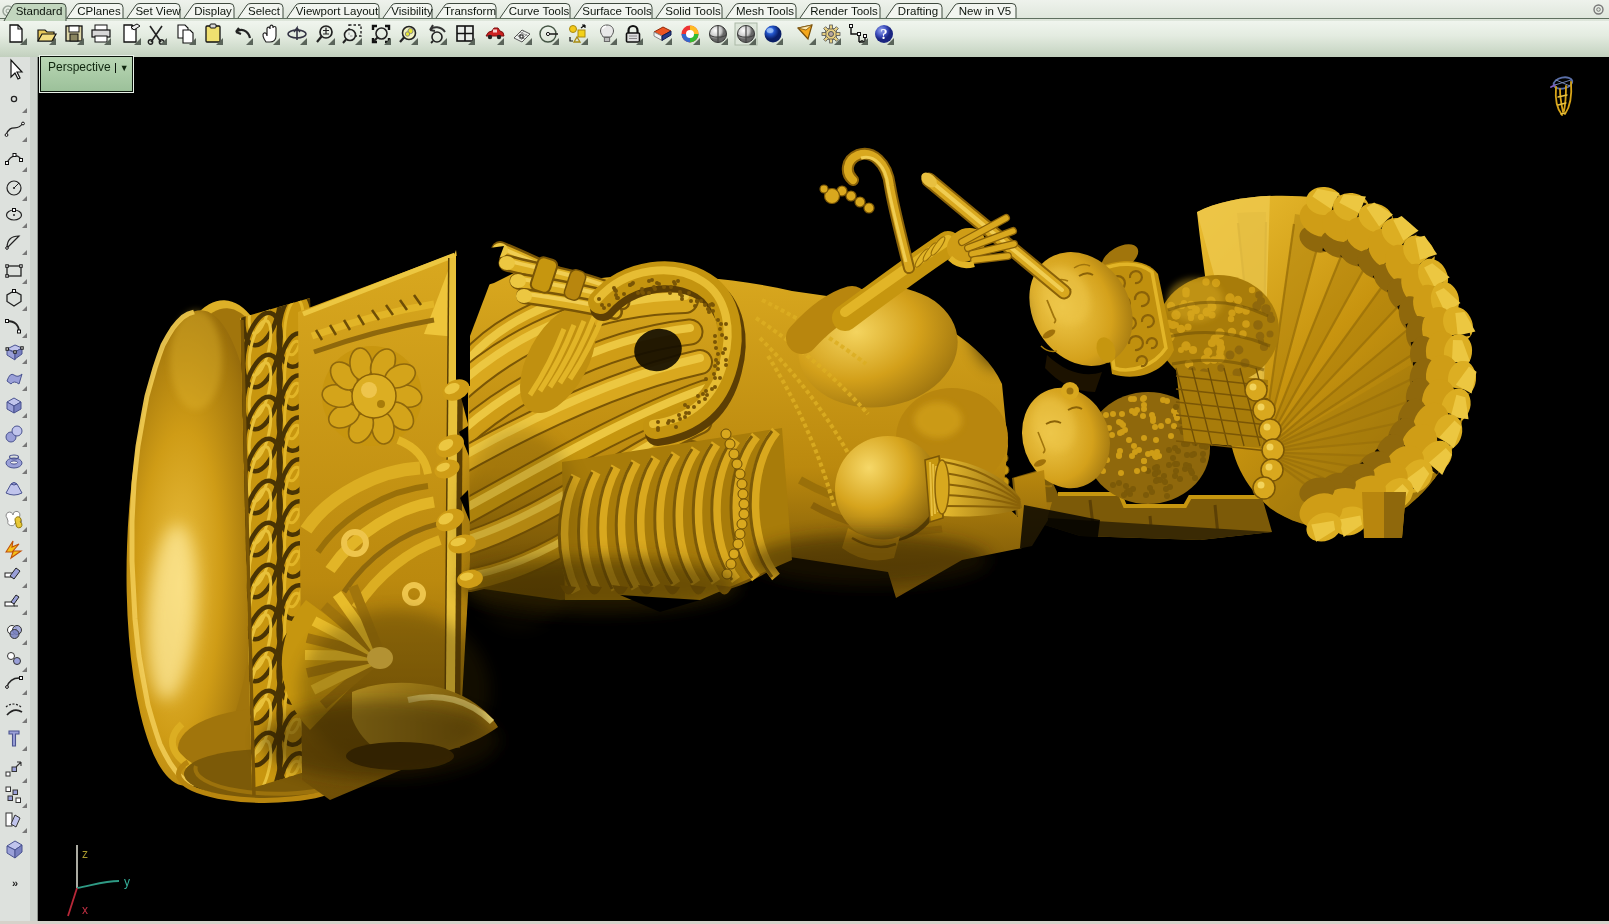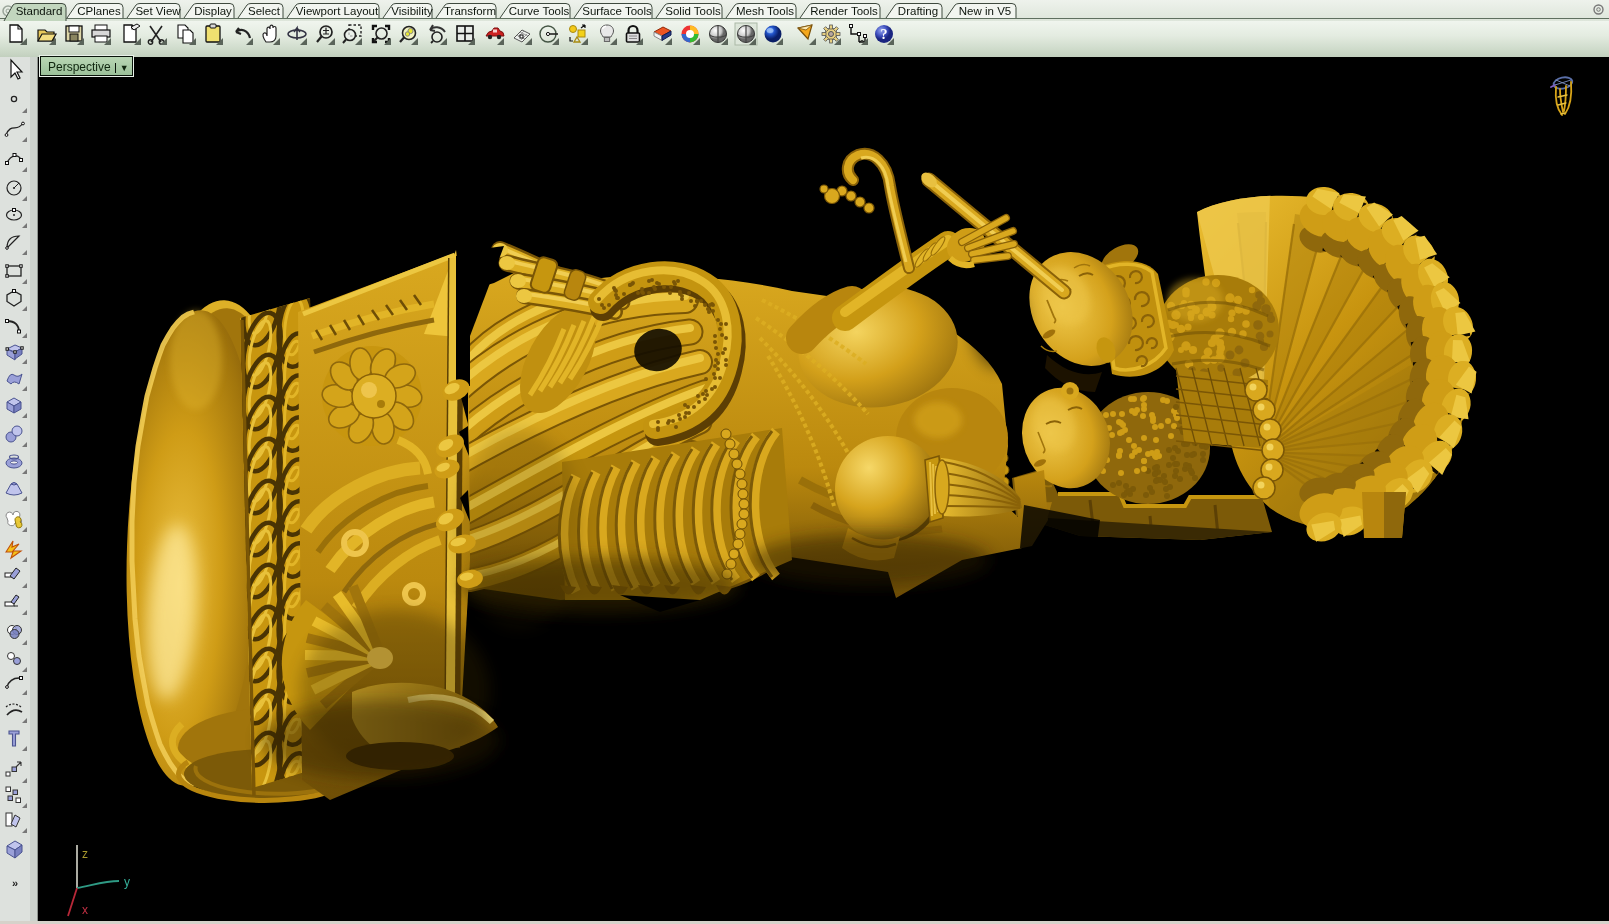--- a/index.html
+++ b/index.html
@@ -1,21 +1,21 @@
 <!DOCTYPE html>
 <html><head><meta charset="utf-8"><style>
 * { margin:0; padding:0; box-sizing:border-box; }
 html,body { width:1609px; height:924px; overflow:hidden; background:#000; font-family:"Liberation Sans", sans-serif; }
 #tabbar { position:absolute; left:0; top:0; width:1609px; height:21px; background:linear-gradient(#eef2ec,#dde5da); z-index:5; }
 #gear { position:absolute; right:4px; top:3px; }
 #toolbar { position:absolute; left:0; top:21px; width:1609px; height:36px; background:linear-gradient(#f0f5ee 0%, #e4ece1 40%, #cbd8c7 85%, #c2d0be 100%); }
 #sidebar { position:absolute; left:0; top:57px; width:38px; height:867px; background:#dde1dd; border-right:1px solid #8f958f; }
 #sidebar .inner { position:absolute; left:30px; top:0; width:7px; height:100%; background:#cdd3cd; }
 #viewport { position:absolute; left:39px; top:57px; width:1570px; height:864px; background:#000; }
-#vplabel { position:absolute; left:1px; top:-1px; height:20px; background:linear-gradient(#b9d6b4,#9cc19a); border:1px solid #0a140a; outline:1px solid #e8f0e8; font-size:12px; color:#10260f; padding:3px 3px 0 7px; }
+#vplabel { position:absolute; left:1px; top:-1px; height:36px; background:linear-gradient(#b9d6b4,#9cc19a); border:1px solid #0a140a; outline:1px solid #e8f0e8; font-size:12px; color:#10260f; padding:3px 3px 0 7px; }
 #vplabel b { font-weight:normal; border-left:1px solid #0a140a; padding:0 0 0 4px; margin-left:4px; font-size:9px; }
 #statusbar { position:absolute; left:0; top:921px; width:1609px; height:3px; background:#d6d2ca; z-index:6; }
 svg { position:absolute; left:0; top:0; }
 </style></head>
 <body>
 <div id="tabbar">
 <svg width="1609" height="21">
       <line x1="0" y1="18.5" x2="1609" y2="18.5" stroke="#5f6f5f" stroke-width="1"></line>
       <circle cx="8" cy="11" r="5" fill="none" stroke="#9aa59a" stroke-width="1.5"></circle>
       <circle cx="8" cy="11" r="2" fill="none" stroke="#9aa59a" stroke-width="1"></circle>

